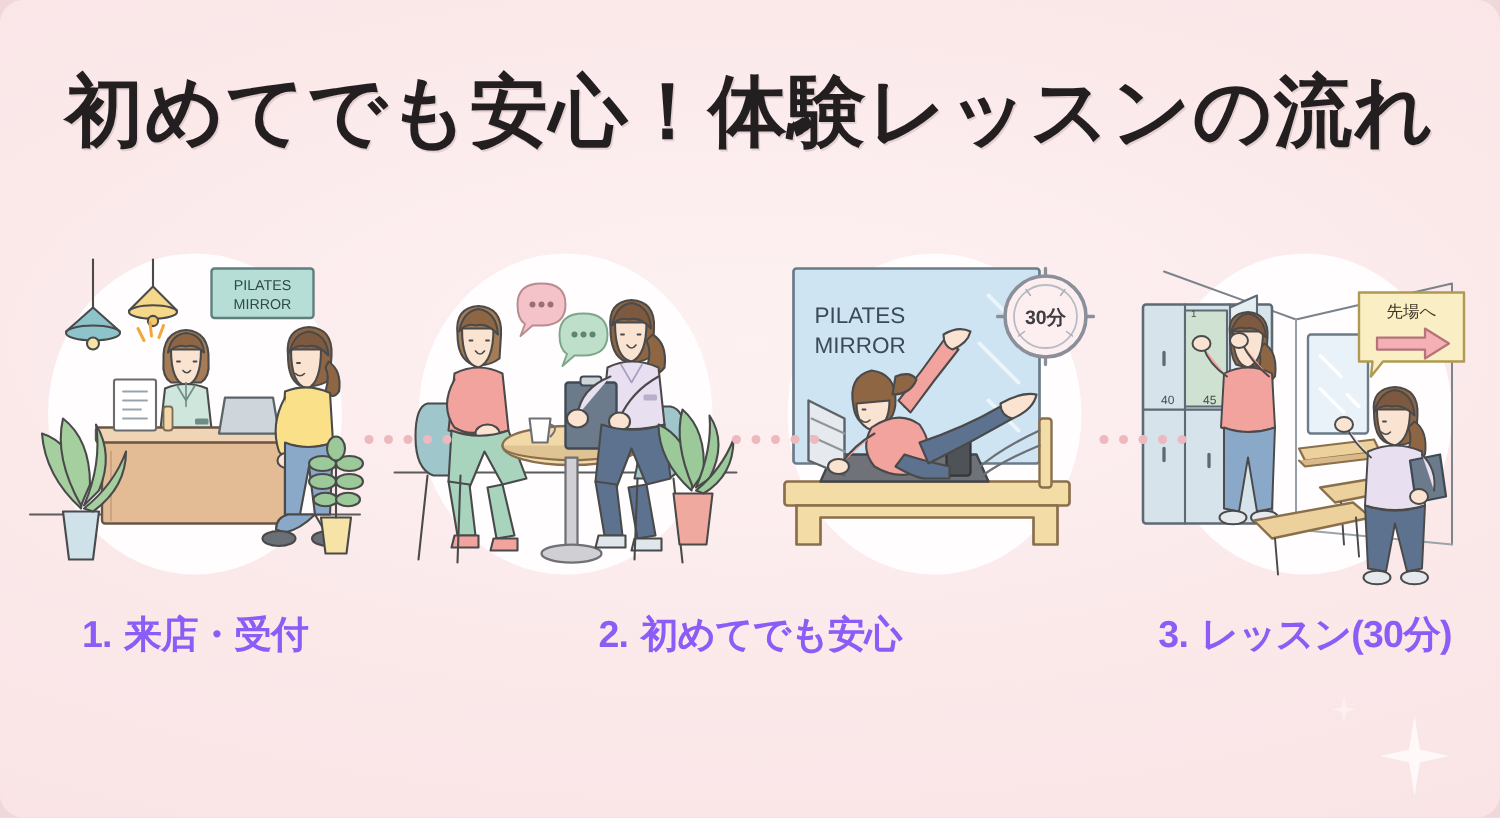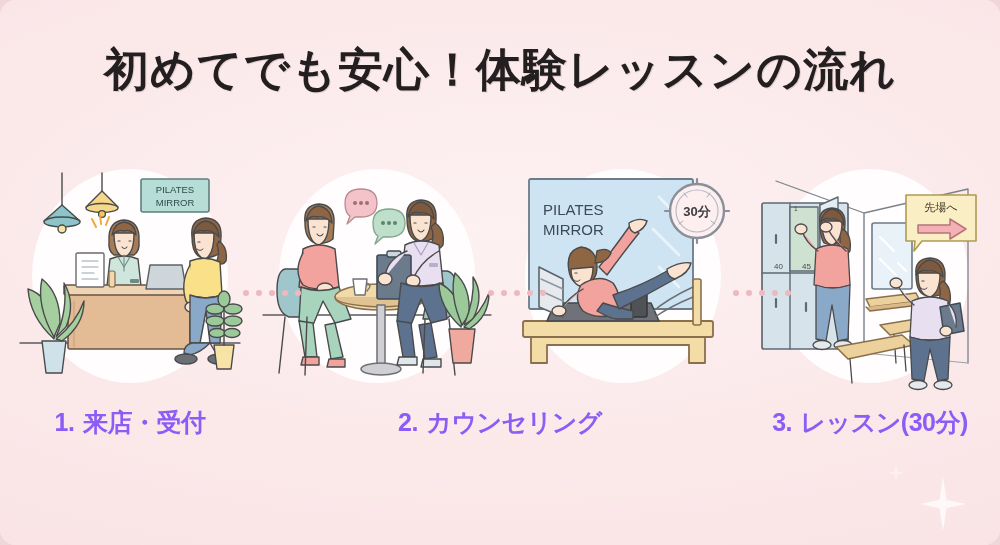--- a/index.html
+++ b/index.html
@@ -36,21 +36,21 @@
   
   .title-wrap {
     position: absolute;
     left: 0; right: 0;
     top: 40px;
     text-align: center;
     z-index: 5;
   }
   .title {
     display: inline-block;
-    font-size: 45px;
+    font-size: 52px;
     font-weight: bold;
     letter-spacing: 1px;
     color: #231f20;
     white-space: nowrap;
     text-shadow: 1px 1px 0 rgba(120,80,85,.18);
   }
 
   
   .sparkle {
     position: absolute;
@@ -544,21 +544,21 @@
 
   </div>
 
   <div class="labels">
     <div class="label">
       <span class="num">1.</span>
       <span>来店・受付</span>
     </div>
     <div class="label">
       <span class="num">2.</span>
-      <span>カウンセリング</span>
+      <span>初めてでも安心</span>
     </div>
     <div class="label">
       <span class="num">3.</span>
       <span>レッスン(30分)</span>
     </div>
   </div>
 
 </div>
 
 </body></html>

